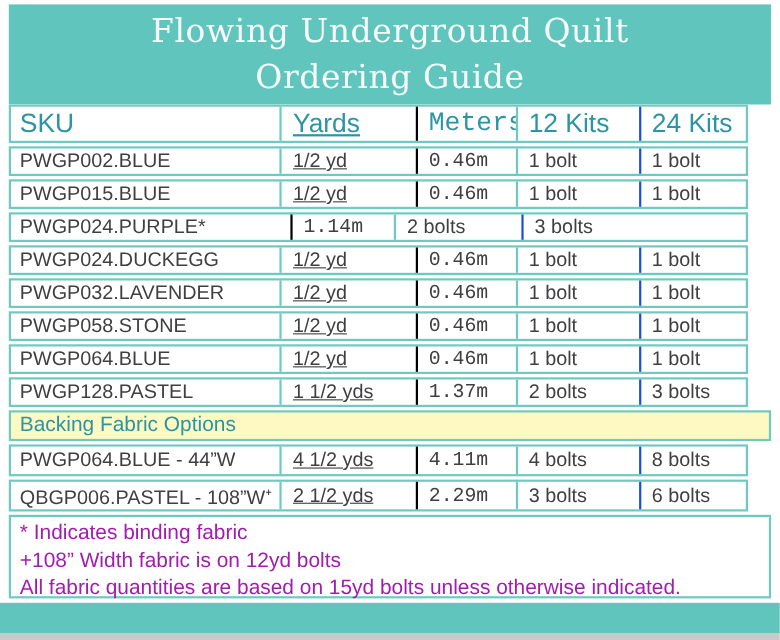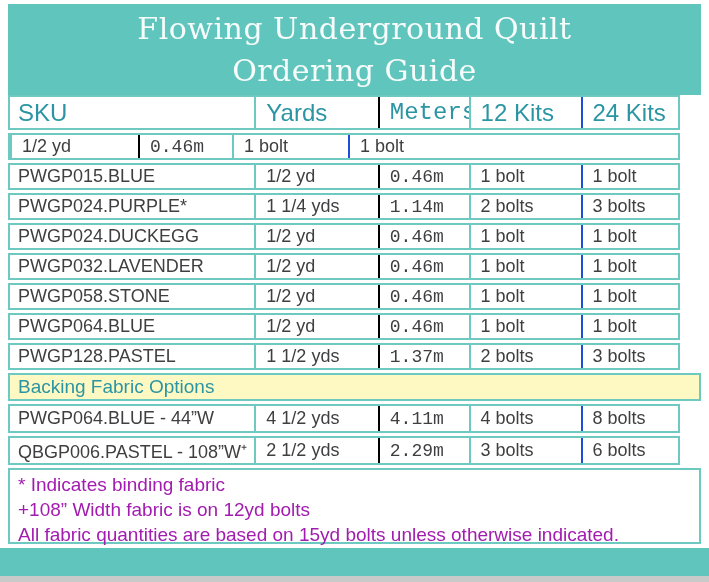--- a/index.html
+++ b/index.html
@@ -40,21 +40,21 @@
   .cell{
     box-sizing:border-box;
     display:flex;align-items:center;
     padding-left:8px;
     color:#3f3e40;
     font-size:18px;
     white-space:nowrap;
     overflow:hidden;
   }
   .c0{width:254px;}
-  .c1{width:128px;border-left:2px solid #6ecac1;padding-left:10px;}
+  .c1{width:128px;border-left:2px solid #6ecac1;padding-left:10px;text-decoration:underline;}
   .c2{width:94px;border-left:2px solid #000000;padding-left:10px;font-family:Liberation Mono, monospace;}
   .c3{width:116px;border-left:2px solid #6ecac1;padding-left:10px;}
   .c4{width:101px;border-left:2px solid #1d4ed8;padding-left:10px;}
 
   .header-row .cell{
     color:#2b95a4;
     font-size:24px;
   }
 
   .section-band{
@@ -105,37 +105,37 @@
 
     <div class="row header-row">
       <div class="cell c0">SKU</div>
       <div class="cell c1">Yards</div>
       <div class="cell c2">Meters</div>
       <div class="cell c3">12 Kits</div>
       <div class="cell c4">24 Kits</div>
     </div>
 
     <div class="row data-row">
+      <div class="cell c0">PWGP002.BLUE</div>
       <div class="cell c1">1/2 yd</div>
       <div class="cell c2">0.46m</div>
       <div class="cell c3">1 bolt</div>
       <div class="cell c4">1 bolt</div>
     </div>
 
     <div class="row data-row">
       <div class="cell c0">PWGP015.BLUE</div>
       <div class="cell c1">1/2 yd</div>
       <div class="cell c2">0.46m</div>
       <div class="cell c3">1 bolt</div>
       <div class="cell c4">1 bolt</div>
     </div>
 
     <div class="row data-row">
       <div class="cell c0">PWGP024.PURPLE*</div>
-      <div class="cell c1">1 1/4 yds</div>
       <div class="cell c2">1.14m</div>
       <div class="cell c3">2 bolts</div>
       <div class="cell c4">3 bolts</div>
     </div>
 
     <div class="row data-row">
       <div class="cell c0">PWGP024.DUCKEGG</div>
       <div class="cell c1">1/2 yd</div>
       <div class="cell c2">0.46m</div>
       <div class="cell c3">1 bolt</div>

